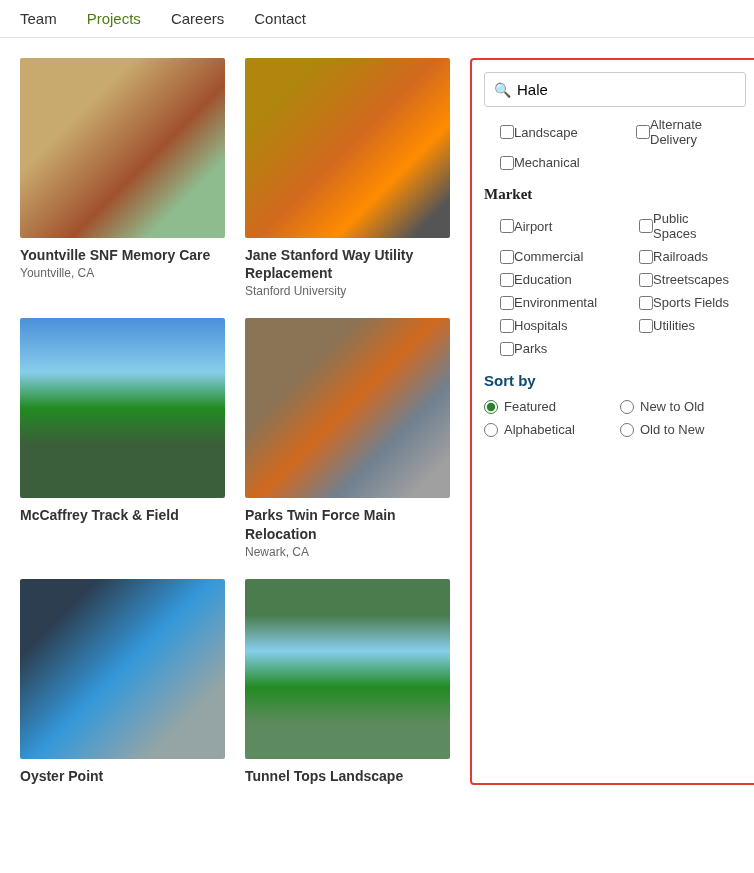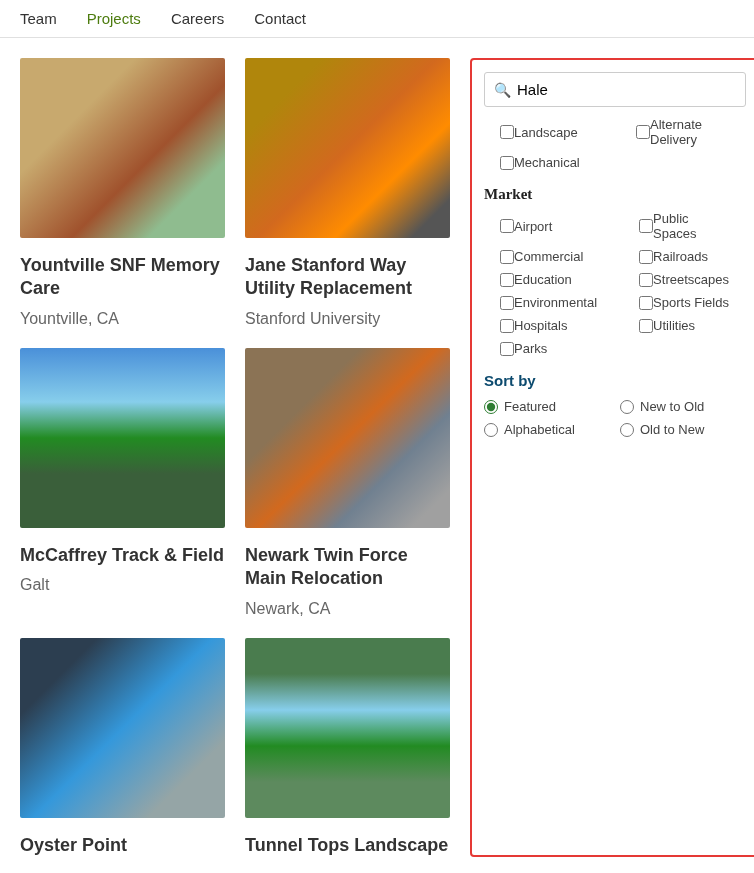--- a/index.html
+++ b/index.html
@@ -10,22 +10,22 @@
     .nav-item { font-size: 15px; color: #333; text-decoration: none; cursor: pointer; }
     .nav-item.active { color: #4d7c0f; font-weight: normal; }
 
     
     .main { display: flex; position: relative; padding: 20px; gap: 20px; }
 
     
     .project-grid { display: grid; grid-template-columns: 1fr 1fr; gap: 20px; width: 430px; flex-shrink: 0; }
     .project-card { cursor: pointer; }
     .project-thumb { width: 100%; height: 180px; background: #ccc; border-radius: 2px; overflow: hidden; position: relative; }
-    .project-title { font-size: 18px; font-weight: bold; color: #333; margin-top: 16px; line-height: 1.3; }
-    .project-subtitle { font-size: 16px; color: #666; margin-top: 9px; }
+    .project-title { font-size: 14px; font-weight: bold; color: #333; margin-top: 8px; line-height: 1.3; }
+    .project-subtitle { font-size: 12px; color: #666; margin-top: 2px; }
 
     
     .filter-panel { position: relative; flex: 1; border: 2px solid #e53935; border-radius: 4px; padding: 12px; min-width: 290px; }
 
     
     .search-container { position: relative; margin-bottom: 8px; }
     .search-icon { position: absolute; left: 10px; top: 50%; transform: translateY(-50%); color: #888; font-size: 14px; }
     .search-input { width: 100%; padding: 8px 10px 8px 32px; border: 1px solid #ccc; border-radius: 3px; font-size: 15px; outline: none; }
 
     
@@ -72,25 +72,24 @@
         <div class="project-subtitle">Yountville, CA</div>
       </div>
       <div class="project-card">
         <div class="project-thumb img-jane"></div>
         <div class="project-title">Jane Stanford Way Utility Replacement</div>
         <div class="project-subtitle">Stanford University</div>
       </div>
       <div class="project-card">
         <div class="project-thumb img-mccaffrey"></div>
         <div class="project-title">McCaffrey Track &amp; Field</div>
-        <div class="project-subtitle">Galt</div>
       </div>
       <div class="project-card">
         <div class="project-thumb img-newark"></div>
-        <div class="project-title">Newark Twin Force Main Relocation</div>
+        <div class="project-title">Parks Twin Force Main Relocation</div>
         <div class="project-subtitle">Newark, CA</div>
       </div>
       <div class="project-card">
         <div class="project-thumb img-oyster"></div>
         <div class="project-title">Oyster Point</div>
       </div>
       <div class="project-card">
         <div class="project-thumb img-tunnel"></div>
         <div class="project-title">Tunnel Tops Landscape</div>
       </div>

